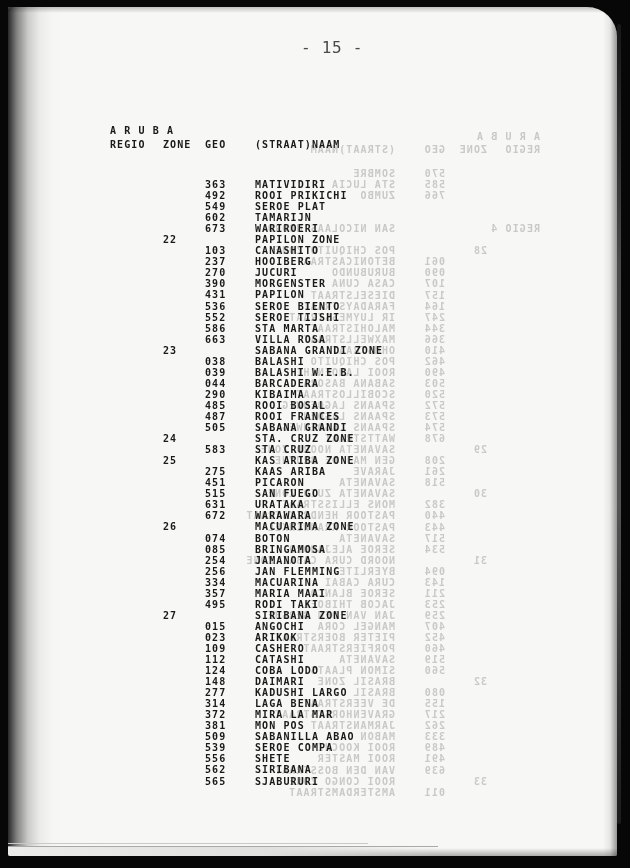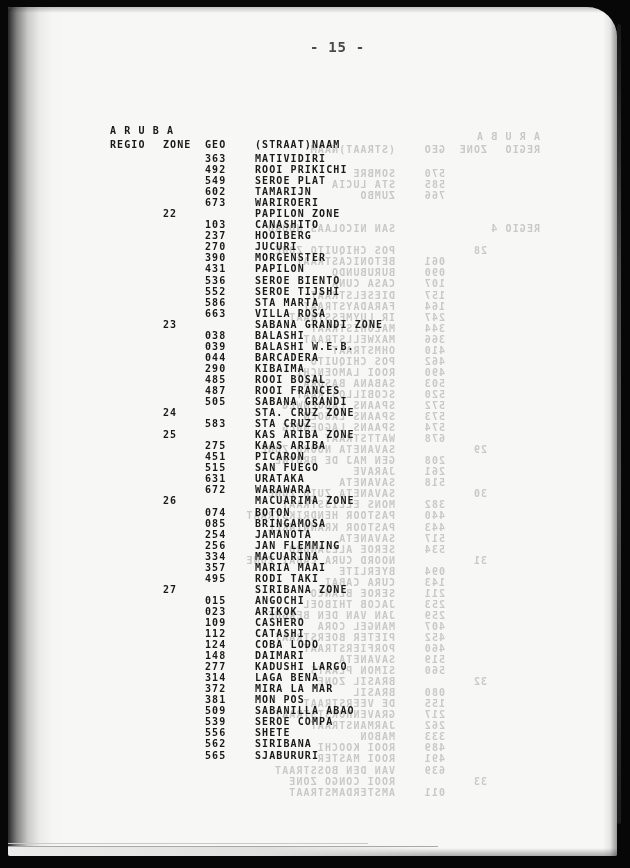--- a/index.html
+++ b/index.html
@@ -19,30 +19,30 @@
   }
   
   .page-side{
     position:absolute;left:617px;top:24px;width:4px;height:800px;
     background:linear-gradient(180deg,#181818,#4a4a4a 30%,#555 60%,#1c1c1c);
     border-radius:2px;
   }
   .mono{white-space:pre;font-weight:700;font-size:10px;letter-spacing:1.1px;}
   .title{position:absolute;left:102px;top:118px;line-height:11px;color:var(--ink);}
   .pageno{
-    position:absolute;left:302px;top:35px;line-height:11px;
-    color:var(--pageno);font-weight:700;font-size:14px;letter-spacing:0.7px;white-space:pre;
+    position:absolute;left:293px;top:35px;line-height:11px;
+    color:var(--pageno);font-weight:400;font-size:16px;letter-spacing:0.7px;white-space:pre;
   }
   .row{
     display:grid;grid-template-columns:53px 42px 50px auto;
     height:11.05px;line-height:11.05px;
   }
   .cell{white-space:pre;overflow:visible;}
   .colhead{position:absolute;left:102px;right:0;top:132px;color:var(--ink);}
-  .rows{position:absolute;left:102px;right:0;top:146px;color:var(--ink);}
+  .rows{position:absolute;left:102px;right:0;top:172px;color:var(--ink);}
   
   .bleed{
     position:absolute;left:0;top:124px;width:609px;
     transform:translateX(25px) scaleX(-1);
     color:var(--bleed);
     filter:blur(0.3px);
     pointer-events:none;
   }
   .bleed .b-title{position:absolute;left:102px;top:0;line-height:11px;}
   .bleed .b-colhead{position:absolute;left:102px;right:0;top:13px;}

